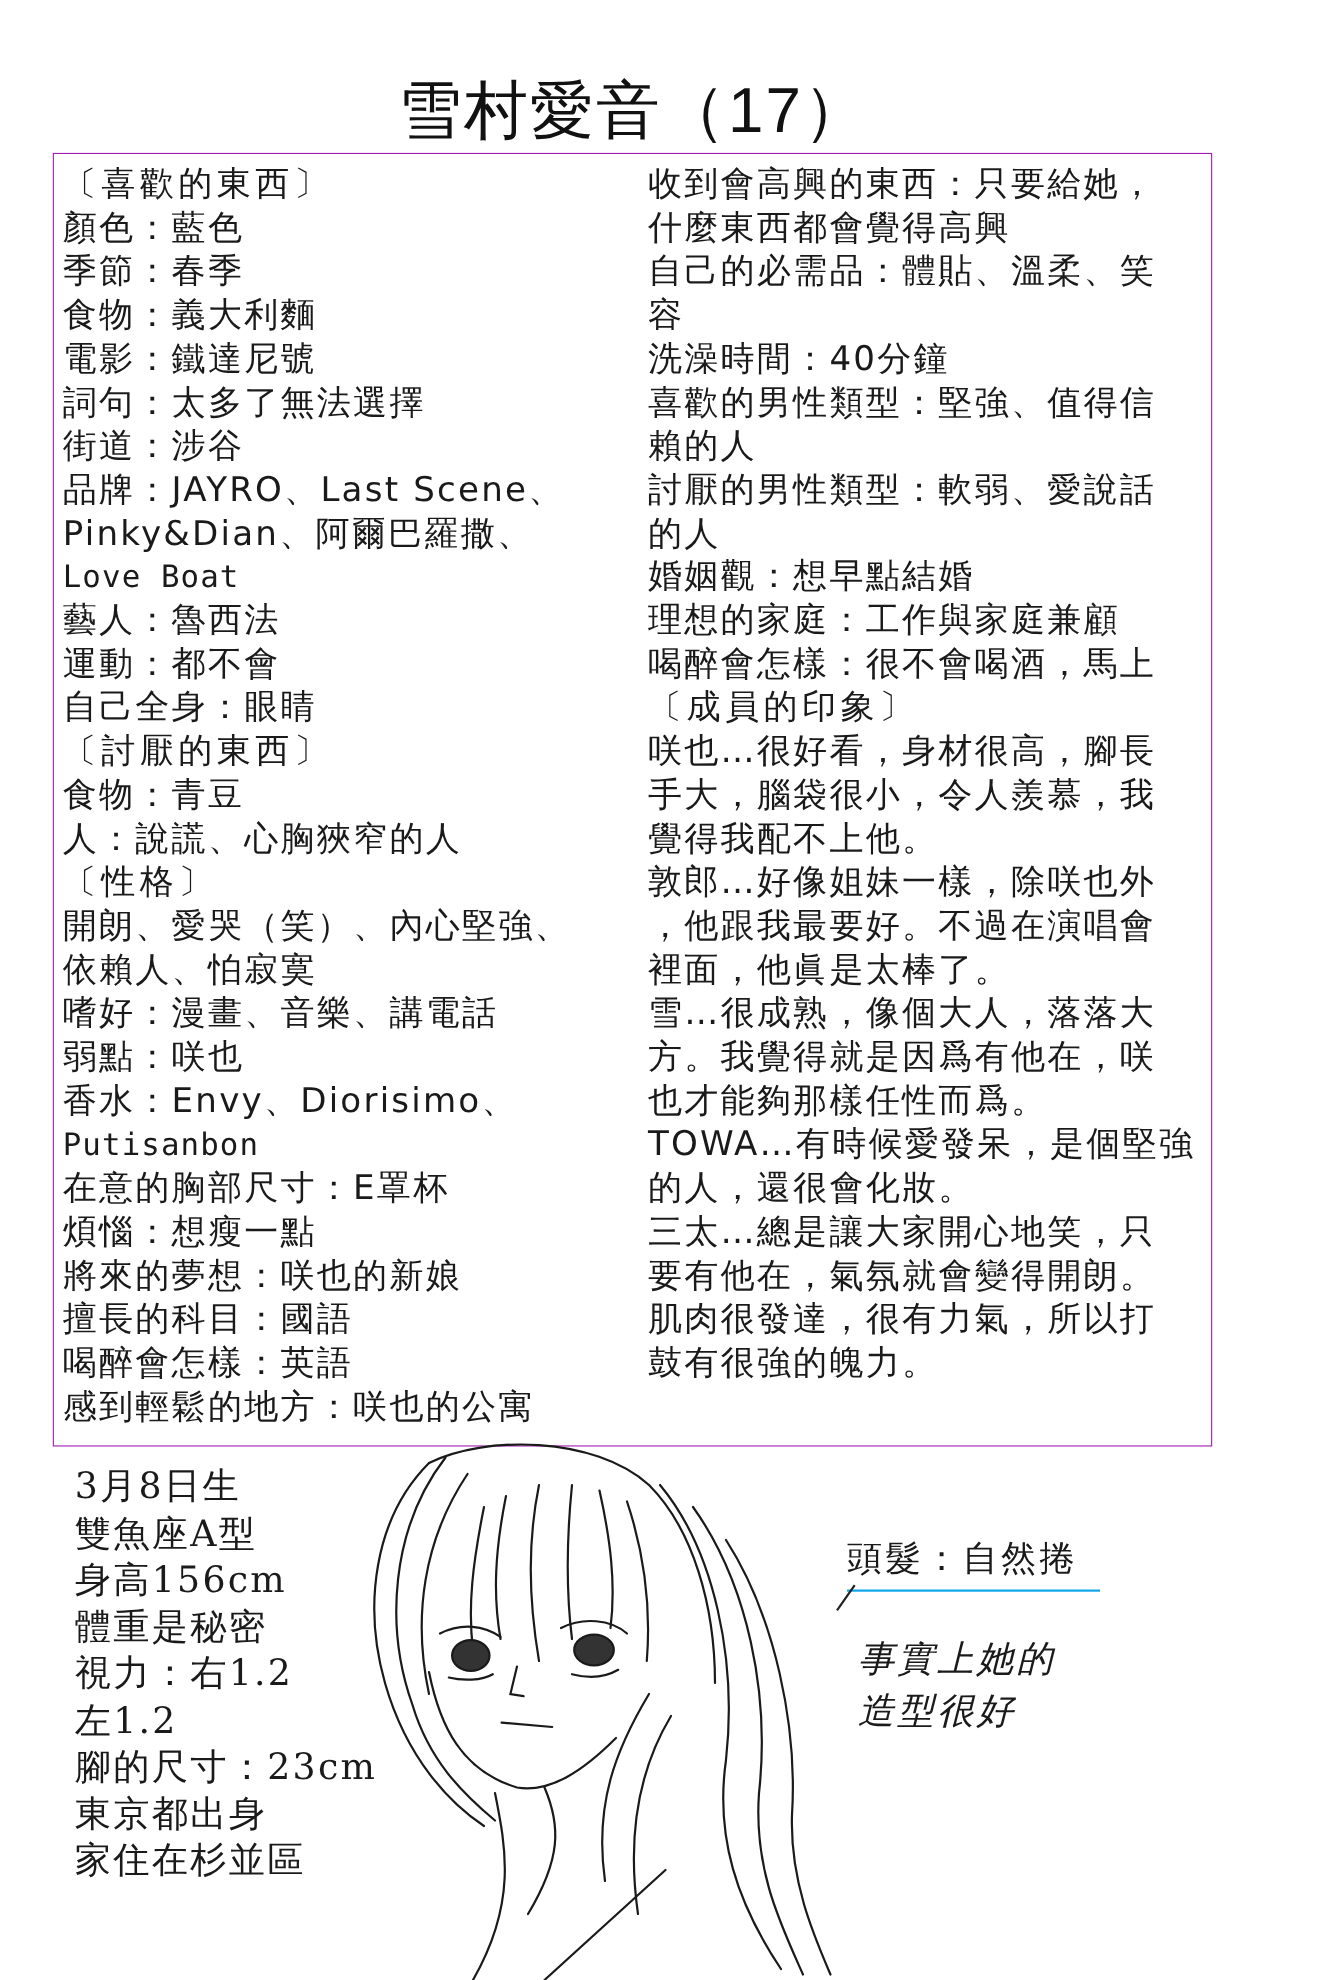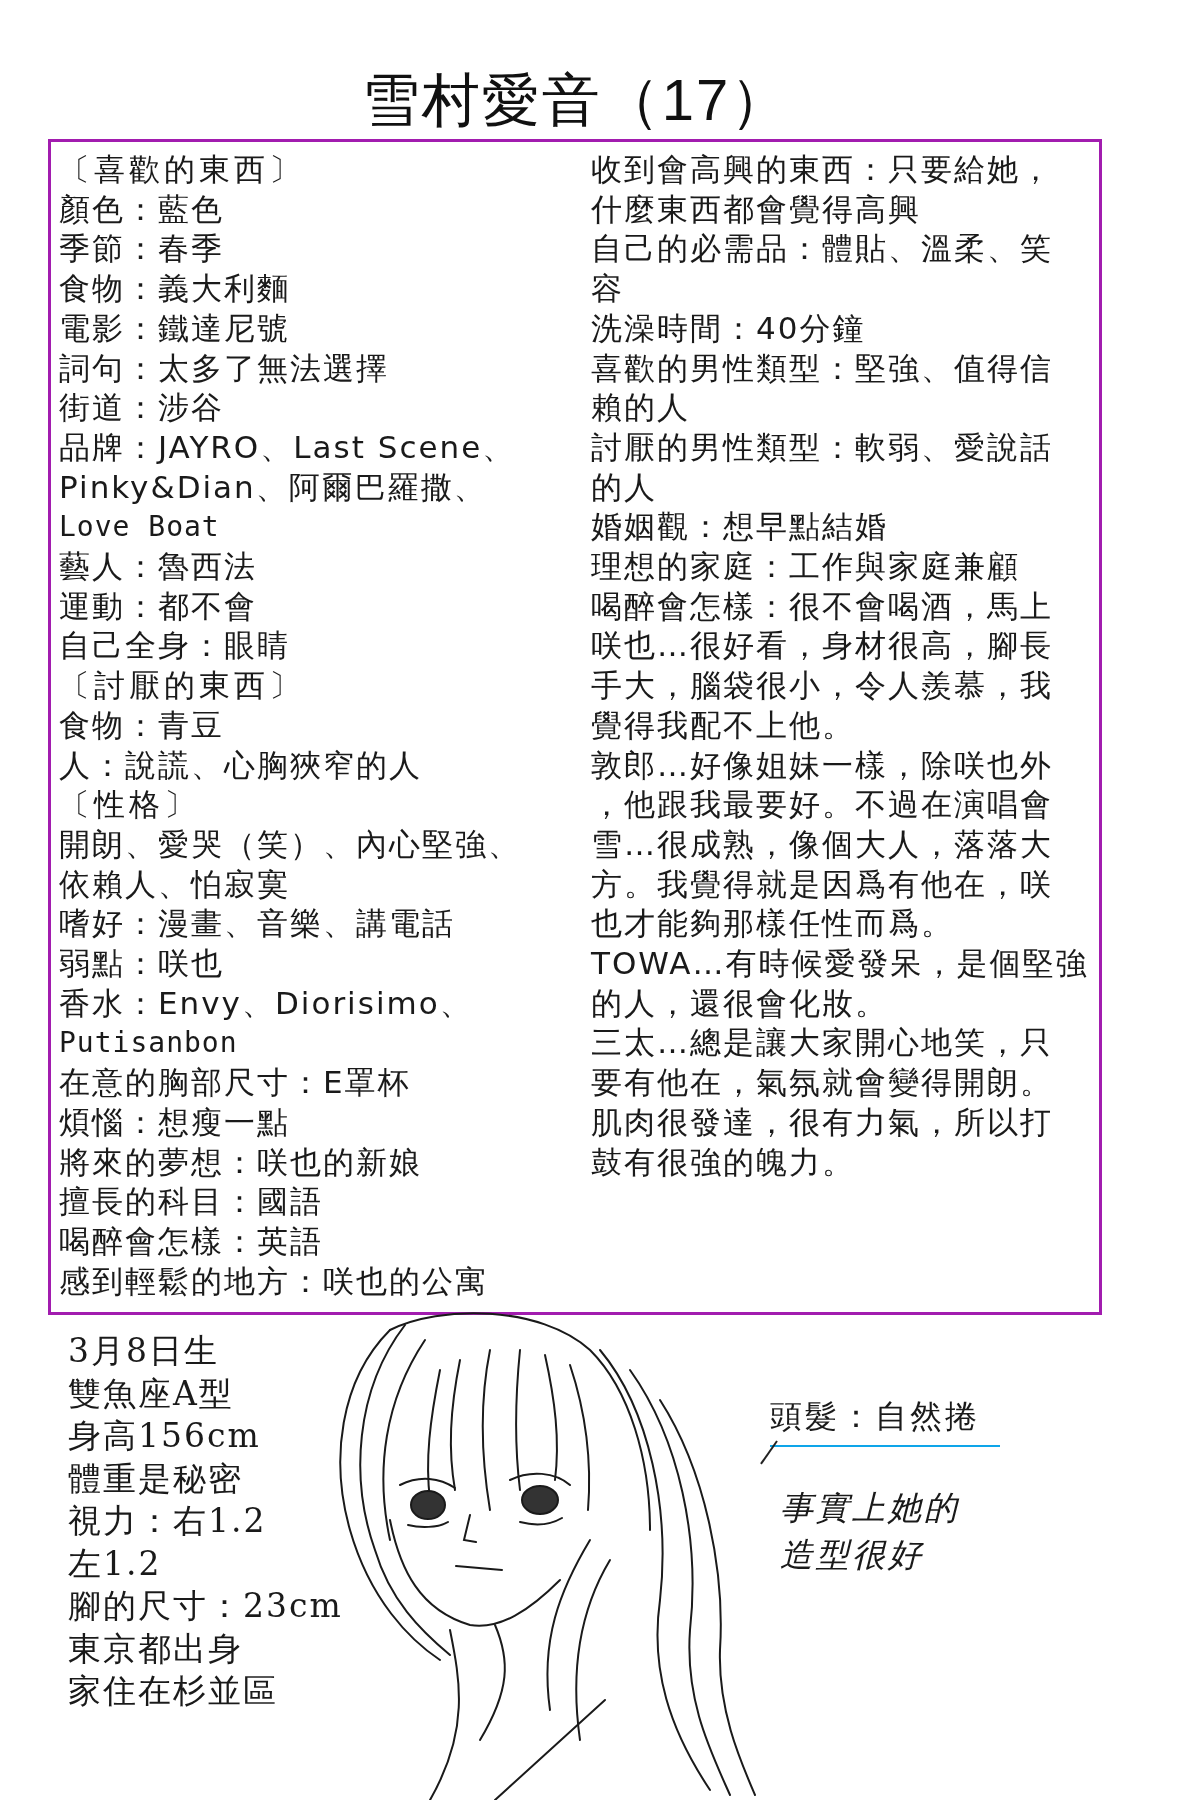--- a/index.html
+++ b/index.html
@@ -8,21 +8,21 @@
     font-family: "DejaVu Sans", sans-serif; color: #1a1a1a;
   }
   .title {
     position: absolute; left: 0; top: 62px; width: 1120px; text-align: center;
     font-family: Liberation Sans, sans-serif; font-size: 58px; letter-spacing: 2px;
     color: #111;
     margin-left: 16px;
   }
   .frame {
     position: absolute; left: 48px; top: 139px; width: 1054px; height: 1176px;
-    border: 3px solid #a21caf; box-sizing: border-box;
+    border: 1px solid #a21caf; box-sizing: border-box;
   }
   .col {
     position: absolute; top: 8px; font-size: 31px; line-height: 39.7px;
     letter-spacing: 2px;
   }
   .col-left { left: 8px; width: 530px; }
   .col-right { left: 540px; width: 510px; }
   .line { white-space: nowrap; display: block; }
   .header-line { letter-spacing: 4px; }
   .mono { font-family: "DejaVu Sans Mono", monospace; font-size: 28px; letter-spacing: 1px; }
@@ -87,25 +87,27 @@
     <span class="line">自己的必需品：體貼、溫柔、笑</span>
     <span class="line">容</span>
     <span class="line">洗澡時間：40分鐘</span>
     <span class="line">喜歡的男性類型：堅強、值得信</span>
     <span class="line">賴的人</span>
     <span class="line">討厭的男性類型：軟弱、愛說話</span>
     <span class="line">的人</span>
     <span class="line">婚姻觀：想早點結婚</span>
     <span class="line">理想的家庭：工作與家庭兼顧</span>
     <span class="line">喝醉會怎樣：很不會喝酒，馬上</span>
+    <span class="line header-line">〔成員的印象〕</span>
     <span class="line">咲也…很好看，身材很高，腳長</span>
     <span class="line">手大，腦袋很小，令人羨慕，我</span>
     <span class="line">覺得我配不上他。</span>
     <span class="line">敦郎…好像姐妹一樣，除咲也外</span>
     <span class="line">，他跟我最要好。不過在演唱會</span>
+    <span class="line">裡面，他眞是太棒了。</span>
     <span class="line">雪…很成熟，像個大人，落落大</span>
     <span class="line">方。我覺得就是因爲有他在，咲</span>
     <span class="line">也才能夠那樣任性而爲。</span>
     <span class="line">TOWA…有時候愛發呆，是個堅強</span>
     <span class="line">的人，還很會化妝。</span>
     <span class="line">三太…總是讓大家開心地笑，只</span>
     <span class="line">要有他在，氣氛就會變得開朗。</span>
     <span class="line">肌肉很發達，很有力氣，所以打</span>
     <span class="line">鼓有很強的魄力。</span>
   </div>

